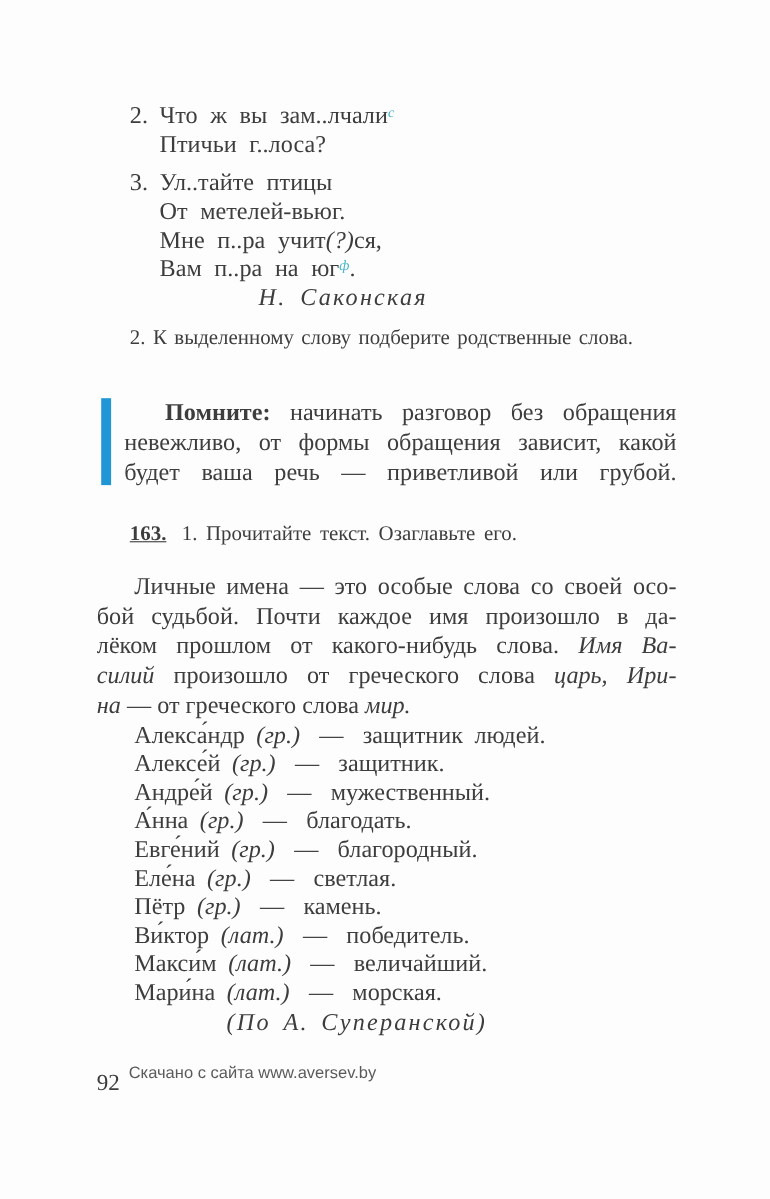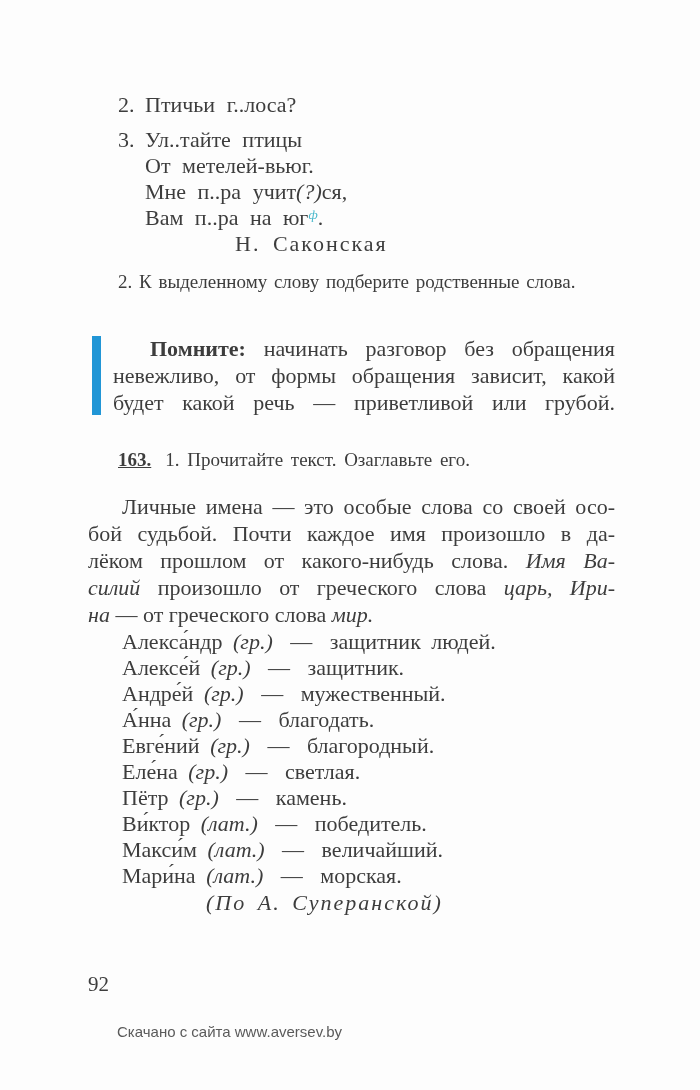--- a/index.html
+++ b/index.html
@@ -14,21 +14,21 @@
     color:var(--text);font-family:"Liberation Serif",serif;overflow:hidden;
   }
   .content{position:absolute;left:88px;top:0;width:527px;}
 
   
   .poem-section{margin-top:92px;}
   .poem-item{position:relative;padding-left:27px;margin-left:30px;
     font-size:22px;line-height:26px;word-spacing:6px;}
   .poem-item + .poem-item{margin-top:9px;}
   .poem-num{position:absolute;left:0;top:0;}
-  .poem-author{margin-left:147px;font-size:22px;line-height:26px;
+  .poem-author{font-style:italic;margin-left:147px;font-size:22px;line-height:26px;
     letter-spacing:2px;word-spacing:5px;}
 
   
   .task-line{margin-left:30px;margin-top:13px;font-size:19px;line-height:24px;word-spacing:2px;}
 
   
   .note-block{position:relative;margin-left:25px;margin-top:41px;font-size:22px;line-height:27px;}
   .note-bar{position:absolute;left:-21px;top:1px;width:9px;height:79px;background:var(--note-bar);}
   .note-line{text-align:justify;text-align-last:justify;}
   .note-line.indent{text-indent:37px;}
@@ -44,57 +44,58 @@
   .para-line.last-line{text-align:left;text-align-last:left;}
 
   
   .names-list{margin-top:1px;margin-left:34px;font-size:22px;line-height:26px;word-spacing:5px;}
   .name-row .dash{margin:0 7px;}
   .attribution{font-style:italic;margin-left:118px;font-size:22px;line-height:27px;
     letter-spacing:2px;word-spacing:4px;}
 
   
   .page-number{position:absolute;left:88px;top:972px;font-size:21px;}
-  .footer{position:absolute;left:117px;top:1023px;font-size:15px;
+  .footer{position:absolute;left:117px;top:967px;font-size:15px;
     font-family:"Liberation Sans",sans-serif;color:#5a5a5a;}
 
   
   .s-italic{font-style:italic;}
   .s-bold{font-weight:bold;}
   .sup-mark{color:var(--superscript);font-size:13px;font-style:italic;
     line-height:0;vertical-align:6px;word-spacing:0;letter-spacing:0;}
 </style>
 </head>
 <body>
 
 <div class="page">
   <div class="content">
 
     <section class="poem-section">
       <div class="poem-item">
         <span class="poem-num">2.</span>
+        <div class="poem-line"><span>Что ж вы зам..лчали</span><sup class="sup-mark">с</sup></div>
         <div class="poem-line"><span>Птичьи г..лоса?</span></div>
       </div>
       <div class="poem-item">
         <span class="poem-num">3.</span>
         <div class="poem-line"><span>Ул..тайте птицы</span></div>
         <div class="poem-line"><span>От метелей-вьюг.</span></div>
         <div class="poem-line"><span>Мне п..ра учит</span><span class="s-italic">(?)</span><span>ся,</span></div>
         <div class="poem-line"><span>Вам п..ра на юг</span><sup class="sup-mark">ф</sup><span>.</span></div>
       </div>
       <div class="poem-author">Н. Саконская</div>
     </section>
 
     <div class="task-line">2. К выделенному слову подберите родственные слова.</div>
 
     <section class="note-block">
       <span class="note-bar"></span>
       <div class="note-line indent"><span class="s-bold">Помните:</span><span> начинать разговор без обращения</span></div>
       <div class="note-line"><span>невежливо, от формы обращения зависит, какой</span></div>
-      <div class="note-line"><span>будет какой речь — приветливой или грубой.</span></div>
+      <div class="note-line"><span>будет ваша речь — приветливой или грубой.</span></div>
     </section>
 
     <div class="exercise-header">
       <span class="ex-num">163.</span><span>1. Прочитайте текст. Озаглавьте его.</span>
     </div>
 
     <section class="intro-para">
       <div class="para-line indent"><span>Личные имена — это особые слова со своей осо-</span></div>
       <div class="para-line"><span>бой судьбой. Почти каждое имя произошло в да-</span></div>
       <div class="para-line"><span>лёком прошлом от какого-нибудь слова. </span><span class="s-italic">Имя Ва-</span></div>

